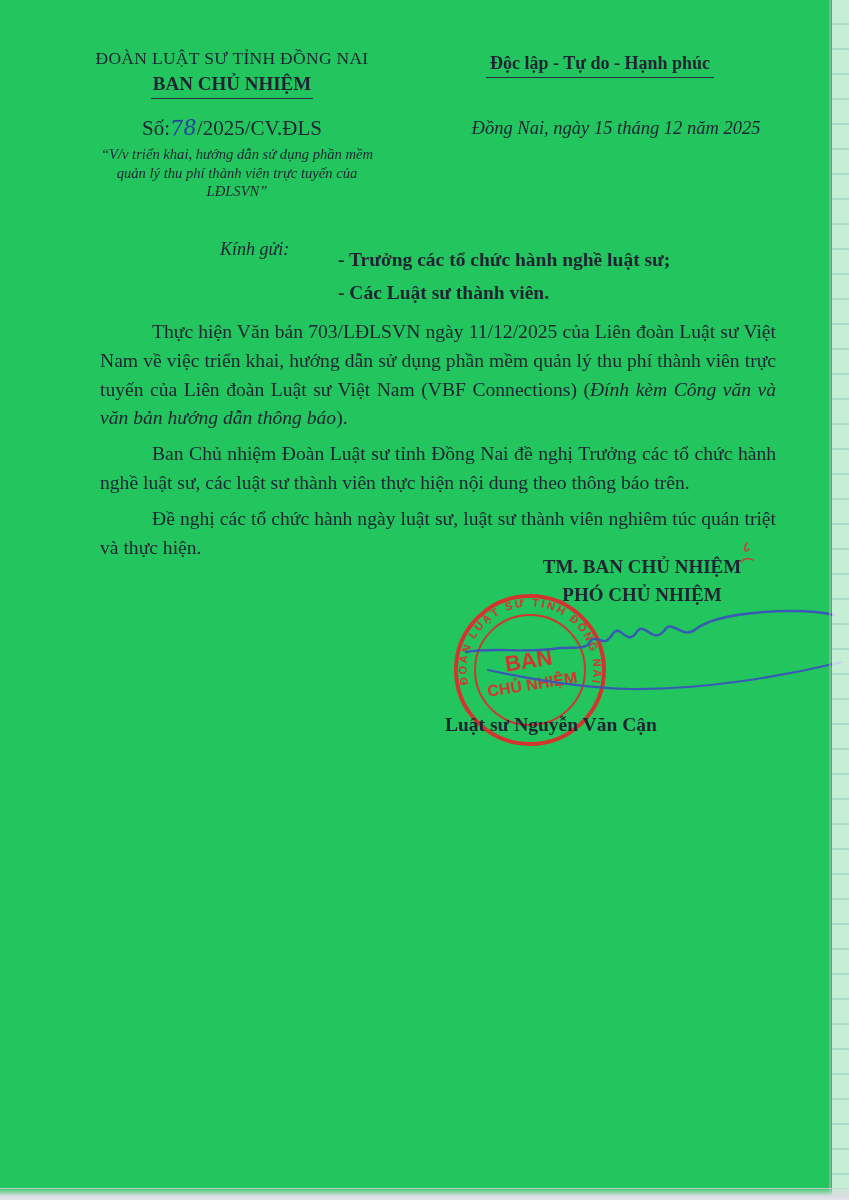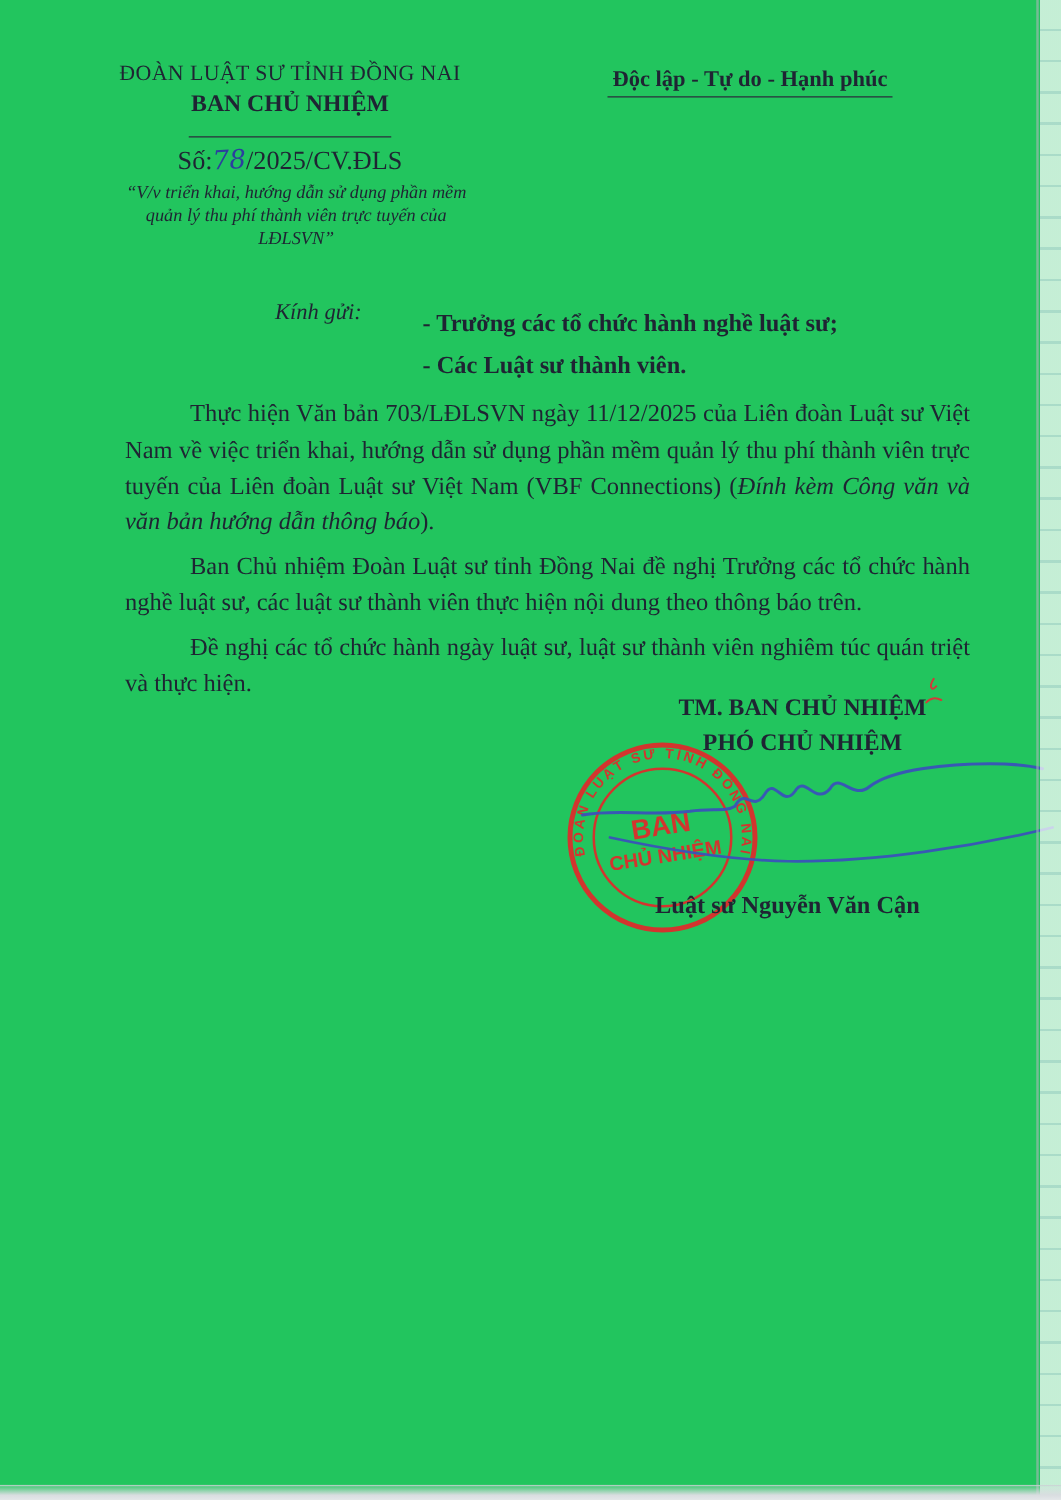--- a/index.html
+++ b/index.html
@@ -10,42 +10,42 @@
     margin:0 auto;
     background:#22c55e;
     overflow:hidden;
     font-family:"Liberation Serif", serif;
     color:#1f2433;
   }
   
   .hdr-left{position:absolute;left:62px;top:48px;width:340px;text-align:center;}
   .org-name{font-size:17.5px;letter-spacing:.3px;}
   .dept-name{font-size:19px;font-weight:bold;margin-top:4px;}
-  .dept-underline{display:inline-block;border-bottom:1.5px solid #2a2f3d;padding:0 2px 14px;}
+  .dept-underline{display:inline-block;border-bottom:1.5px solid #2a2f3d;padding:0 2px 3px;}
   .doc-number{position:absolute;left:62px;top:116px;width:340px;text-align:center;font-size:21px;}
   .hand-num{color:#2b3f9e;font-style:italic;font-family:"DejaVu Serif", serif;display:inline-block;transform:rotate(-3deg);}
   .doc-subject{position:absolute;left:92px;top:145px;width:290px;text-align:center;font-style:italic;font-size:14.6px;line-height:18.5px;}
   .hdr-right{position:absolute;left:398px;top:48px;width:404px;text-align:center;}
   .nation{font-size:18px;font-weight:bold;letter-spacing:.2px;}
   .motto{font-size:18px;font-weight:bold;margin-top:5px;}
   .motto-underline{display:inline-block;border-bottom:1.5px solid #2a2f3d;padding:0 4px 3px;}
   .dateline{position:absolute;left:430px;top:118px;width:372px;text-align:center;font-style:italic;font-size:18.5px;}
   
   .salutation-label{position:absolute;left:220px;top:239px;font-style:italic;font-size:18px;}
   .recipient-lines{position:absolute;left:338px;top:243px;font-weight:bold;font-size:19.5px;line-height:33px;}
   
   .body-text{position:absolute;left:100px;top:318px;width:676px;font-size:19.6px;line-height:28.8px;text-align:justify;}
   .body-text p{margin:0 0 7px 0;text-indent:52px;}
   .seg-italic{font-style:italic;}
   
   .distribution{position:absolute;left:112px;top:551px;font-style:italic;font-size:15.6px;line-height:22.4px;}
   .distribution .label{font-weight:bold;font-size:16.4px;}
   
   .sig-head{position:absolute;left:467px;top:553px;width:350px;text-align:center;font-weight:bold;font-size:19px;line-height:27.5px;}
-  .signer-name{position:absolute;left:445px;top:714px;width:370px;text-align:center;font-weight:bold;font-size:19.5px;z-index:6;}
+  .signer-name{position:absolute;left:445px;top:714px;width:370px;font-weight:bold;font-size:19.5px;z-index:6;}
   .stamp-svg{position:absolute;left:450px;top:590px;z-index:3;opacity:.93;}
   .stamp-ring-font{font-family:"Liberation Sans", sans-serif;font-weight:bold;letter-spacing:2.2px;font-size:11px;}
   .stamp-center-font{font-family:"Liberation Sans", sans-serif;font-weight:bold;}
   .sig-svg{position:absolute;left:430px;top:585px;z-index:4;}
   .red-mark-svg{position:absolute;left:735px;top:540px;z-index:5;}
   
   .scan-edge-line{position:absolute;left:829px;top:0;width:2px;height:1200px;background:#aeb5bb;opacity:.6;z-index:8;}
   .scan-edge-strip{position:absolute;left:832px;top:0;width:17px;height:1200px;z-index:7;
     background:repeating-linear-gradient(to bottom,#fbfcfd 0 23px,#d7e3ec 23px 25px);opacity:.75;}
   .scan-bottom-band{position:absolute;left:0;bottom:0;width:849px;height:13px;z-index:8;
@@ -68,20 +68,21 @@
     <span>Số:</span><span class="hand-num">78</span><span>/2025/CV.ĐLS</span>
   </div>
 
   <div class="doc-subject">“V/v triển khai, hướng dẫn sử dụng phần mềm quản lý thu phí thành viên trực tuyến của LĐLSVN”</div>
 
   <div class="hdr-right">
     <div class="motto">
       <span class="motto-underline">Độc lập - Tự do - Hạnh phúc</span>
     </div>
   </div>
+  <div class="dateline">Đồng Nai, ngày 15 tháng 12 năm 2025</div>
 
   <div class="salutation-label">Kính gửi:</div>
   <div class="recipient-lines">
     <div>- Trưởng các tổ chức hành nghề luật sư;</div>
     <div>- Các Luật sư thành viên.</div>
   </div>
 
   <div class="body-text">
     <p><span>Thực hiện Văn bản 703/LĐLSVN ngày 11/12/2025 của Liên đoàn Luật sư Việt Nam về việc triển khai, hướng dẫn sử dụng phần mềm quản lý thu phí thành viên trực tuyến của Liên đoàn Luật sư Việt Nam (VBF Connections) (</span><span class="seg-italic">Đính kèm Công văn và văn bản hướng dẫn thông báo</span><span>).</span></p>
     <p>Ban Chủ nhiệm Đoàn Luật sư tỉnh Đồng Nai đề nghị Trưởng các tổ chức hành nghề luật sư, các luật sư thành viên thực hiện nội dung theo thông báo trên.</p>

